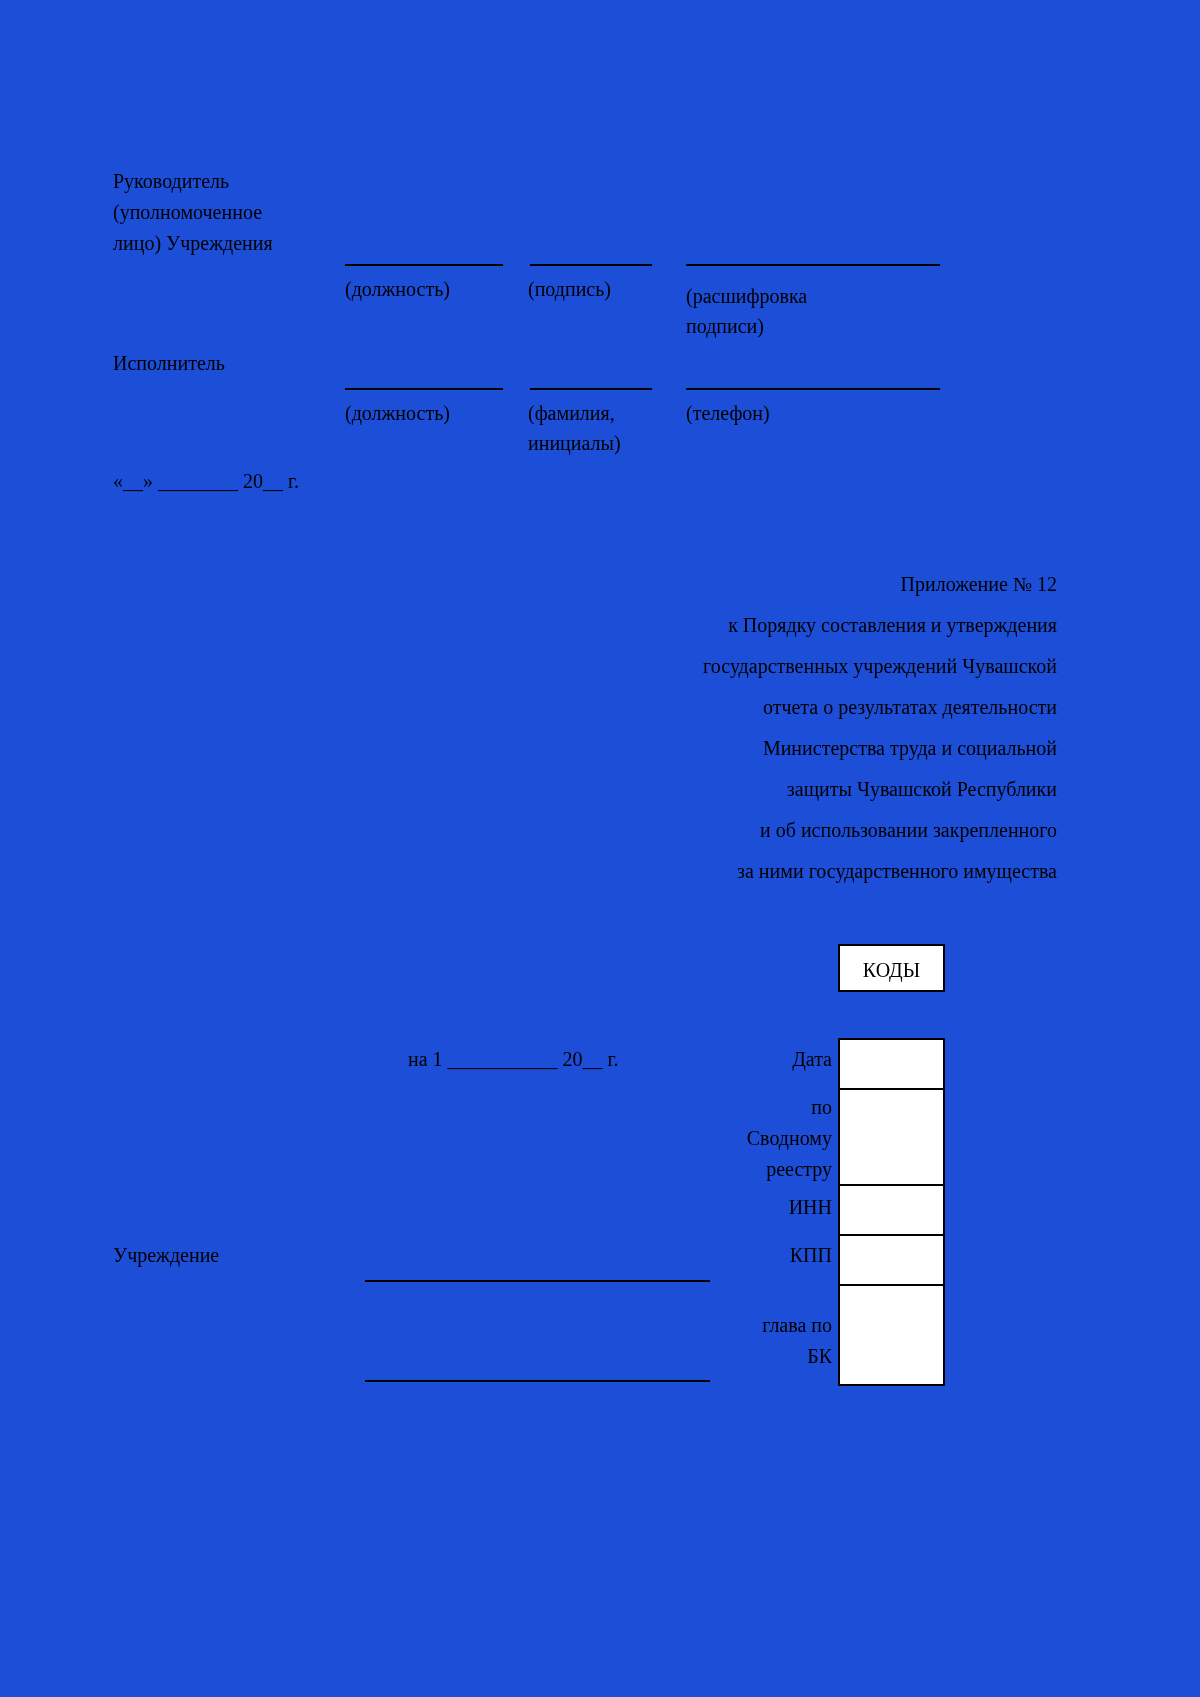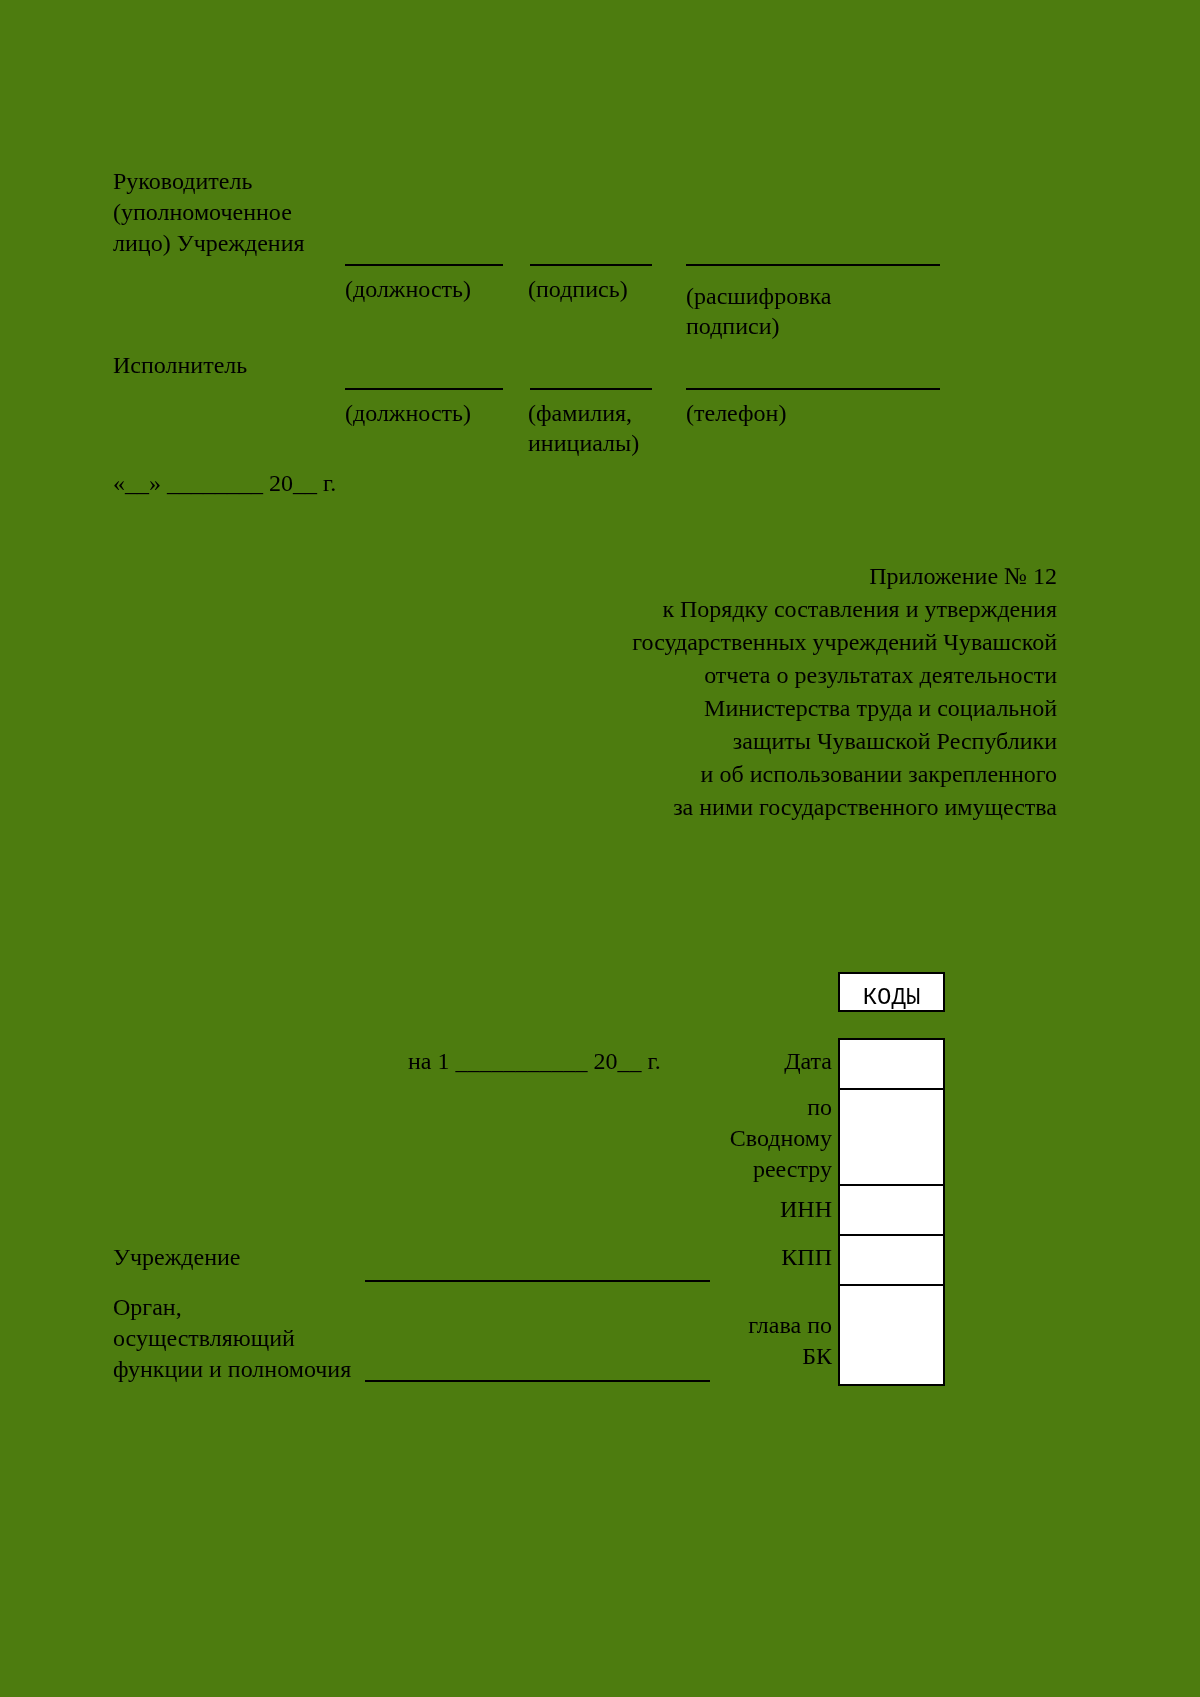--- a/index.html
+++ b/index.html
@@ -4,36 +4,36 @@
 <style>
   html, body {
     margin: 0;
     padding: 0;
     background: #ffffff;
   }
   .page {
     position: relative;
     width: 1200px;
     height: 1697px;
-    background: #4d7c0f;
+    background: #1d4ed8;
     color: #000000;
     font-family: "Liberation Serif", serif;
-    font-size: 24px;
+    font-size: 20px;
     overflow: hidden;
   }
   .abs { position: absolute; }
   .fill-line {
     position: absolute;
     border-bottom: 2px solid #000000;
     height: 24px;
   }
   .caption { text-align: left; line-height: 30px; }
   .lines div { line-height: 31px; white-space: nowrap; }
   .right-block { text-align: right; }
-  .appendix div { line-height: 33px; white-space: nowrap; }
+  .appendix div { line-height: 33px; white-space: nowrap; margin-top: 8px; }
   .code-box {
     position: absolute;
     box-sizing: border-box;
     border: 2px solid #000000;
     width: 107px;
     background: #ffffff;
   }
   .codes-header {
     text-align: center;
     line-height: 48px;
@@ -84,21 +84,21 @@
     <div>отчета о результатах деятельности</div>
     <div>Министерства труда и социальной</div>
     <div>защиты Чувашской Республики</div>
     <div>и об использовании закрепленного</div>
     <div>за ними государственного имущества</div>
   </div>
 
 
   <div class="abs nowrap" style="left:408px; top:1048px;">на 1 ___________ 20__ г.</div>
 
-  <div class="code-box codes-header" style="left:838px; top:972px; height:40px;font-family:Liberation Mono, monospace;">КОДЫ</div>
+  <div class="code-box codes-header" style="left:838px; top:944px; height:48px;">КОДЫ</div>
   <div class="code-box" style="left:838px; top:1038px; height:52px;"></div>
   <div class="code-box" style="left:838px; top:1088px; height:98px;"></div>
   <div class="code-box" style="left:838px; top:1184px; height:52px;"></div>
   <div class="code-box" style="left:838px; top:1234px; height:52px;"></div>
   <div class="code-box" style="left:838px; top:1284px; height:102px;"></div>
 
   <div class="abs nowrap" style="right:368px; top:1048px;">Дата</div>
 
   <div class="abs lines right-block" style="right:368px; top:1092px;">
     <div>по</div>
@@ -110,20 +110,15 @@
   <div class="abs nowrap" style="right:368px; top:1244px;">КПП</div>
 
   <div class="abs lines right-block" style="right:368px; top:1310px;">
     <div>глава по</div>
     <div>БК</div>
   </div>
 
   <div class="abs nowrap" style="left:113px; top:1244px;">Учреждение</div>
   <div class="fill-line" style="left:365px; top:1256px; width:345px;"></div>
 
-  <div class="abs lines" style="left:113px; top:1292px;">
-    <div>Орган,</div>
-    <div>осуществляющий</div>
-    <div>функции и полномочия</div>
-  </div>
   <div class="fill-line" style="left:365px; top:1356px; width:345px;"></div>
 
 </div>
 
 </body></html>

